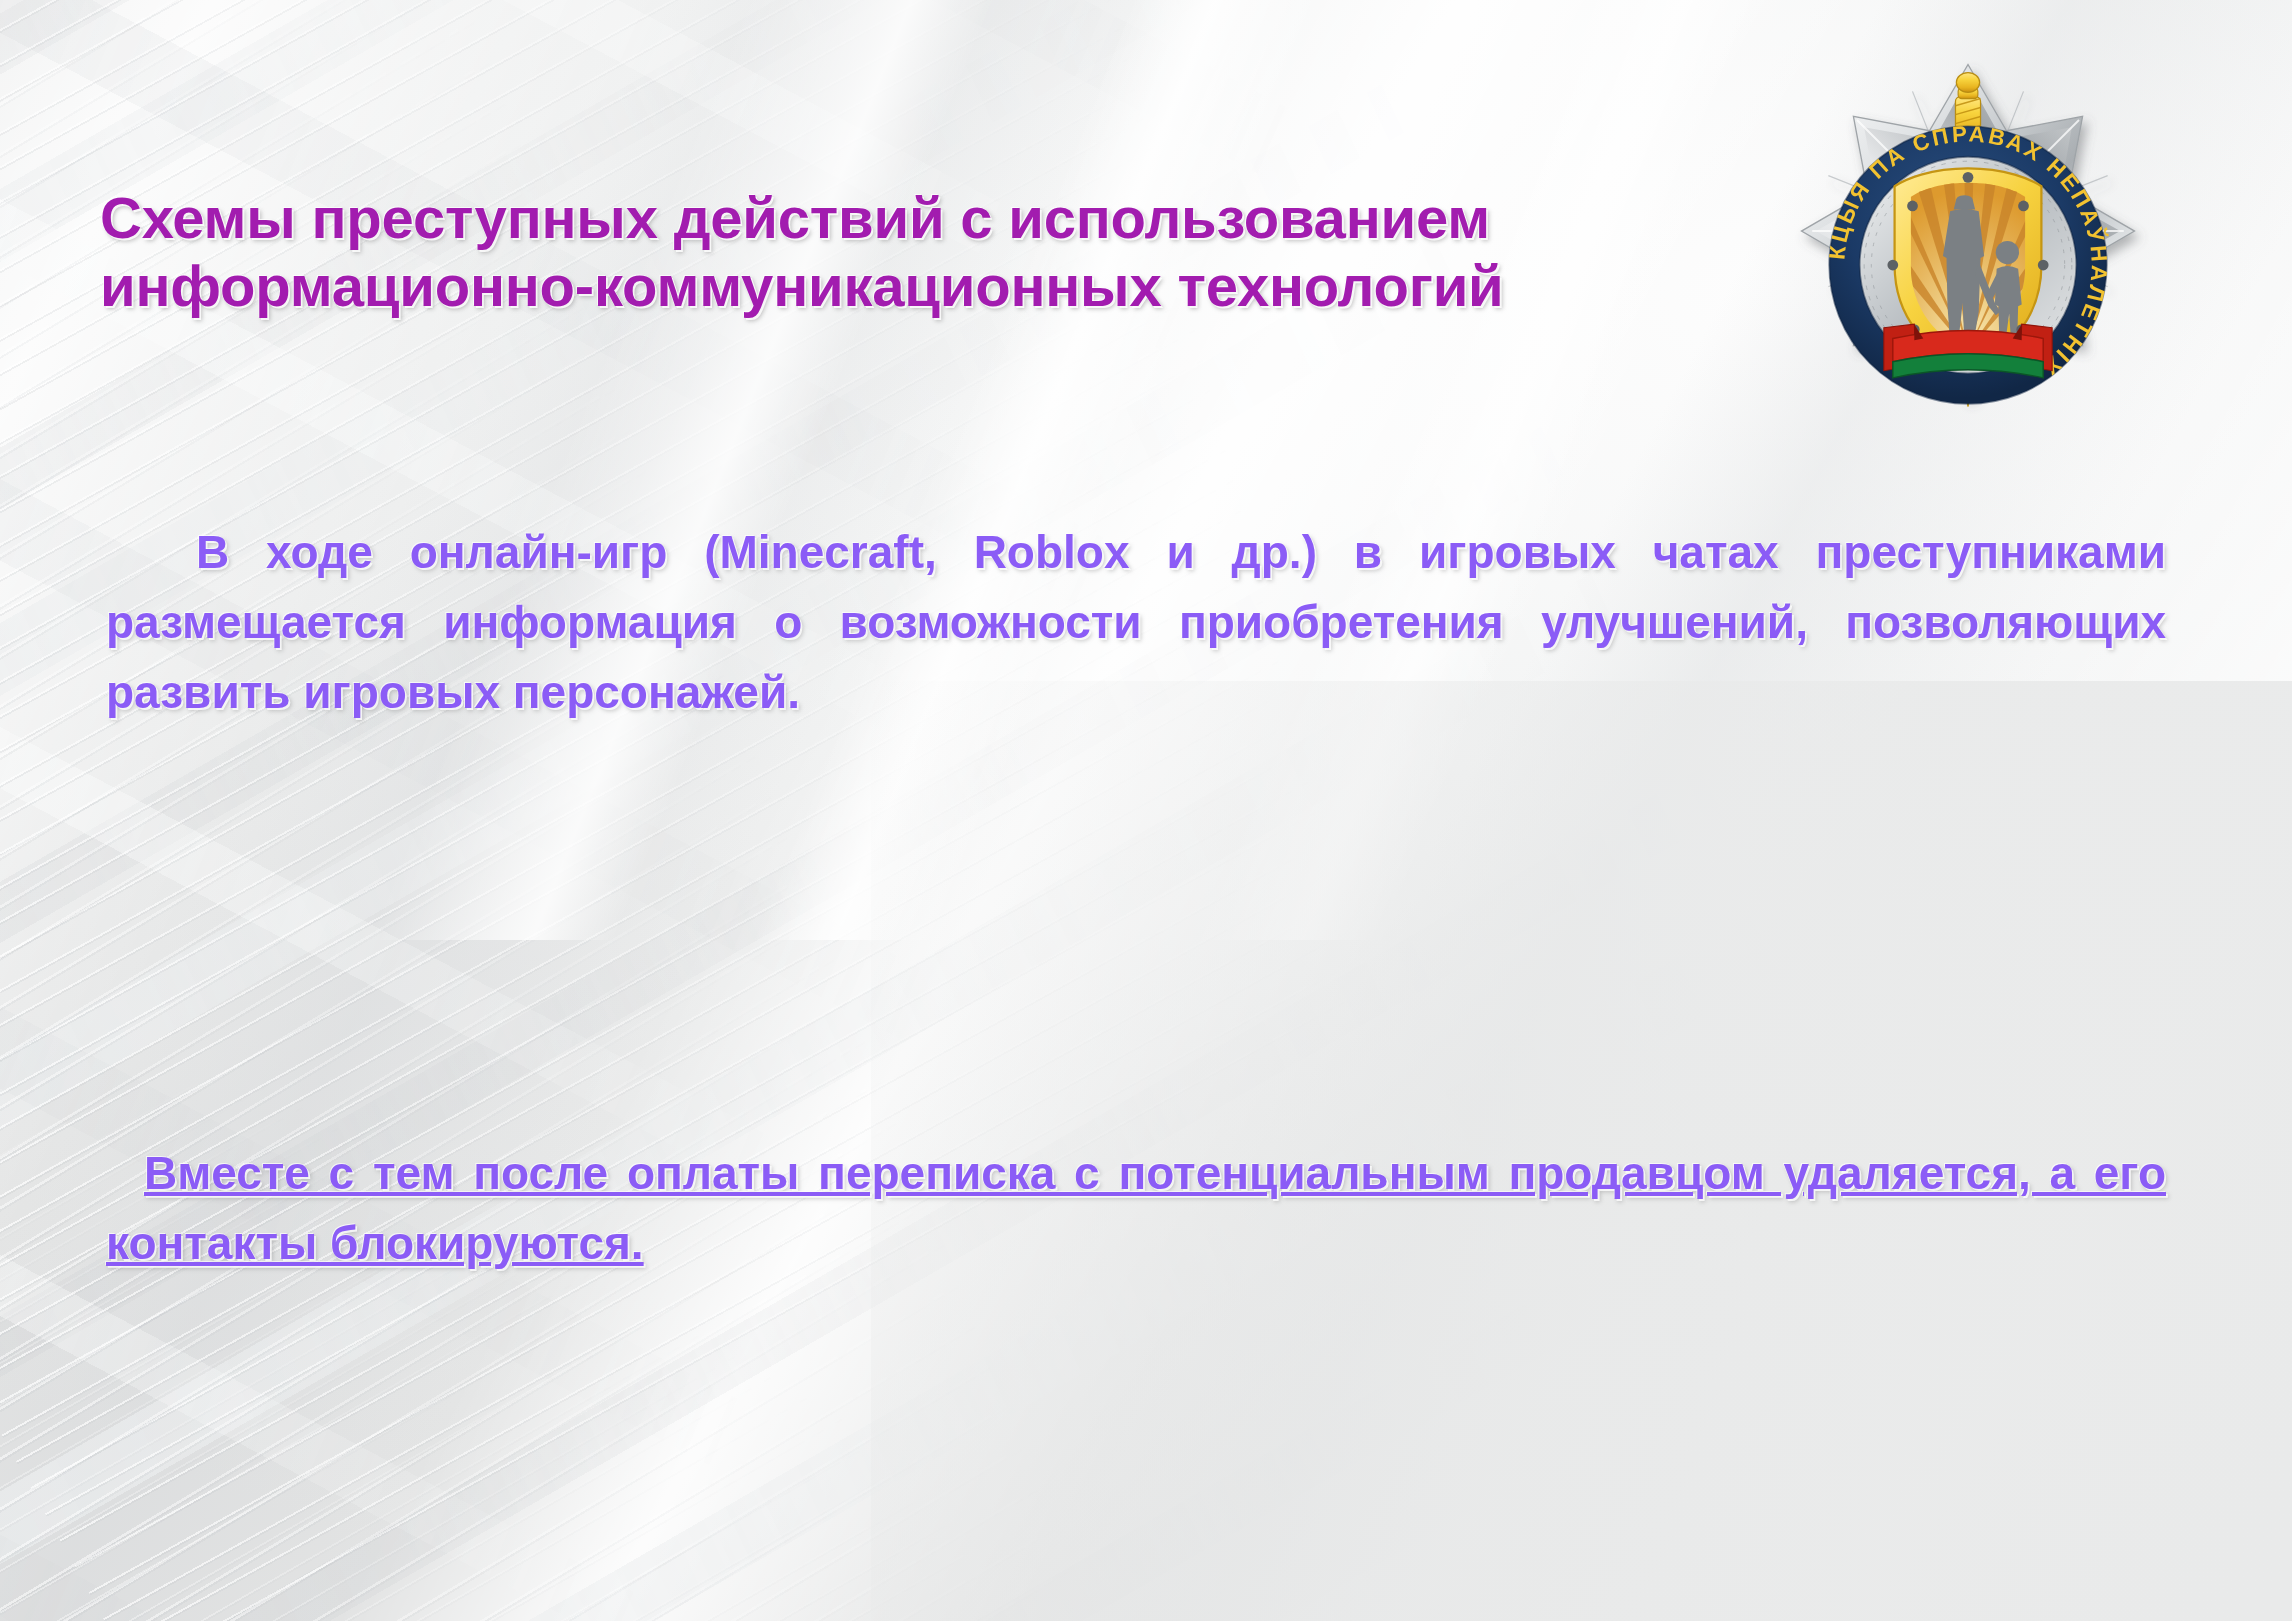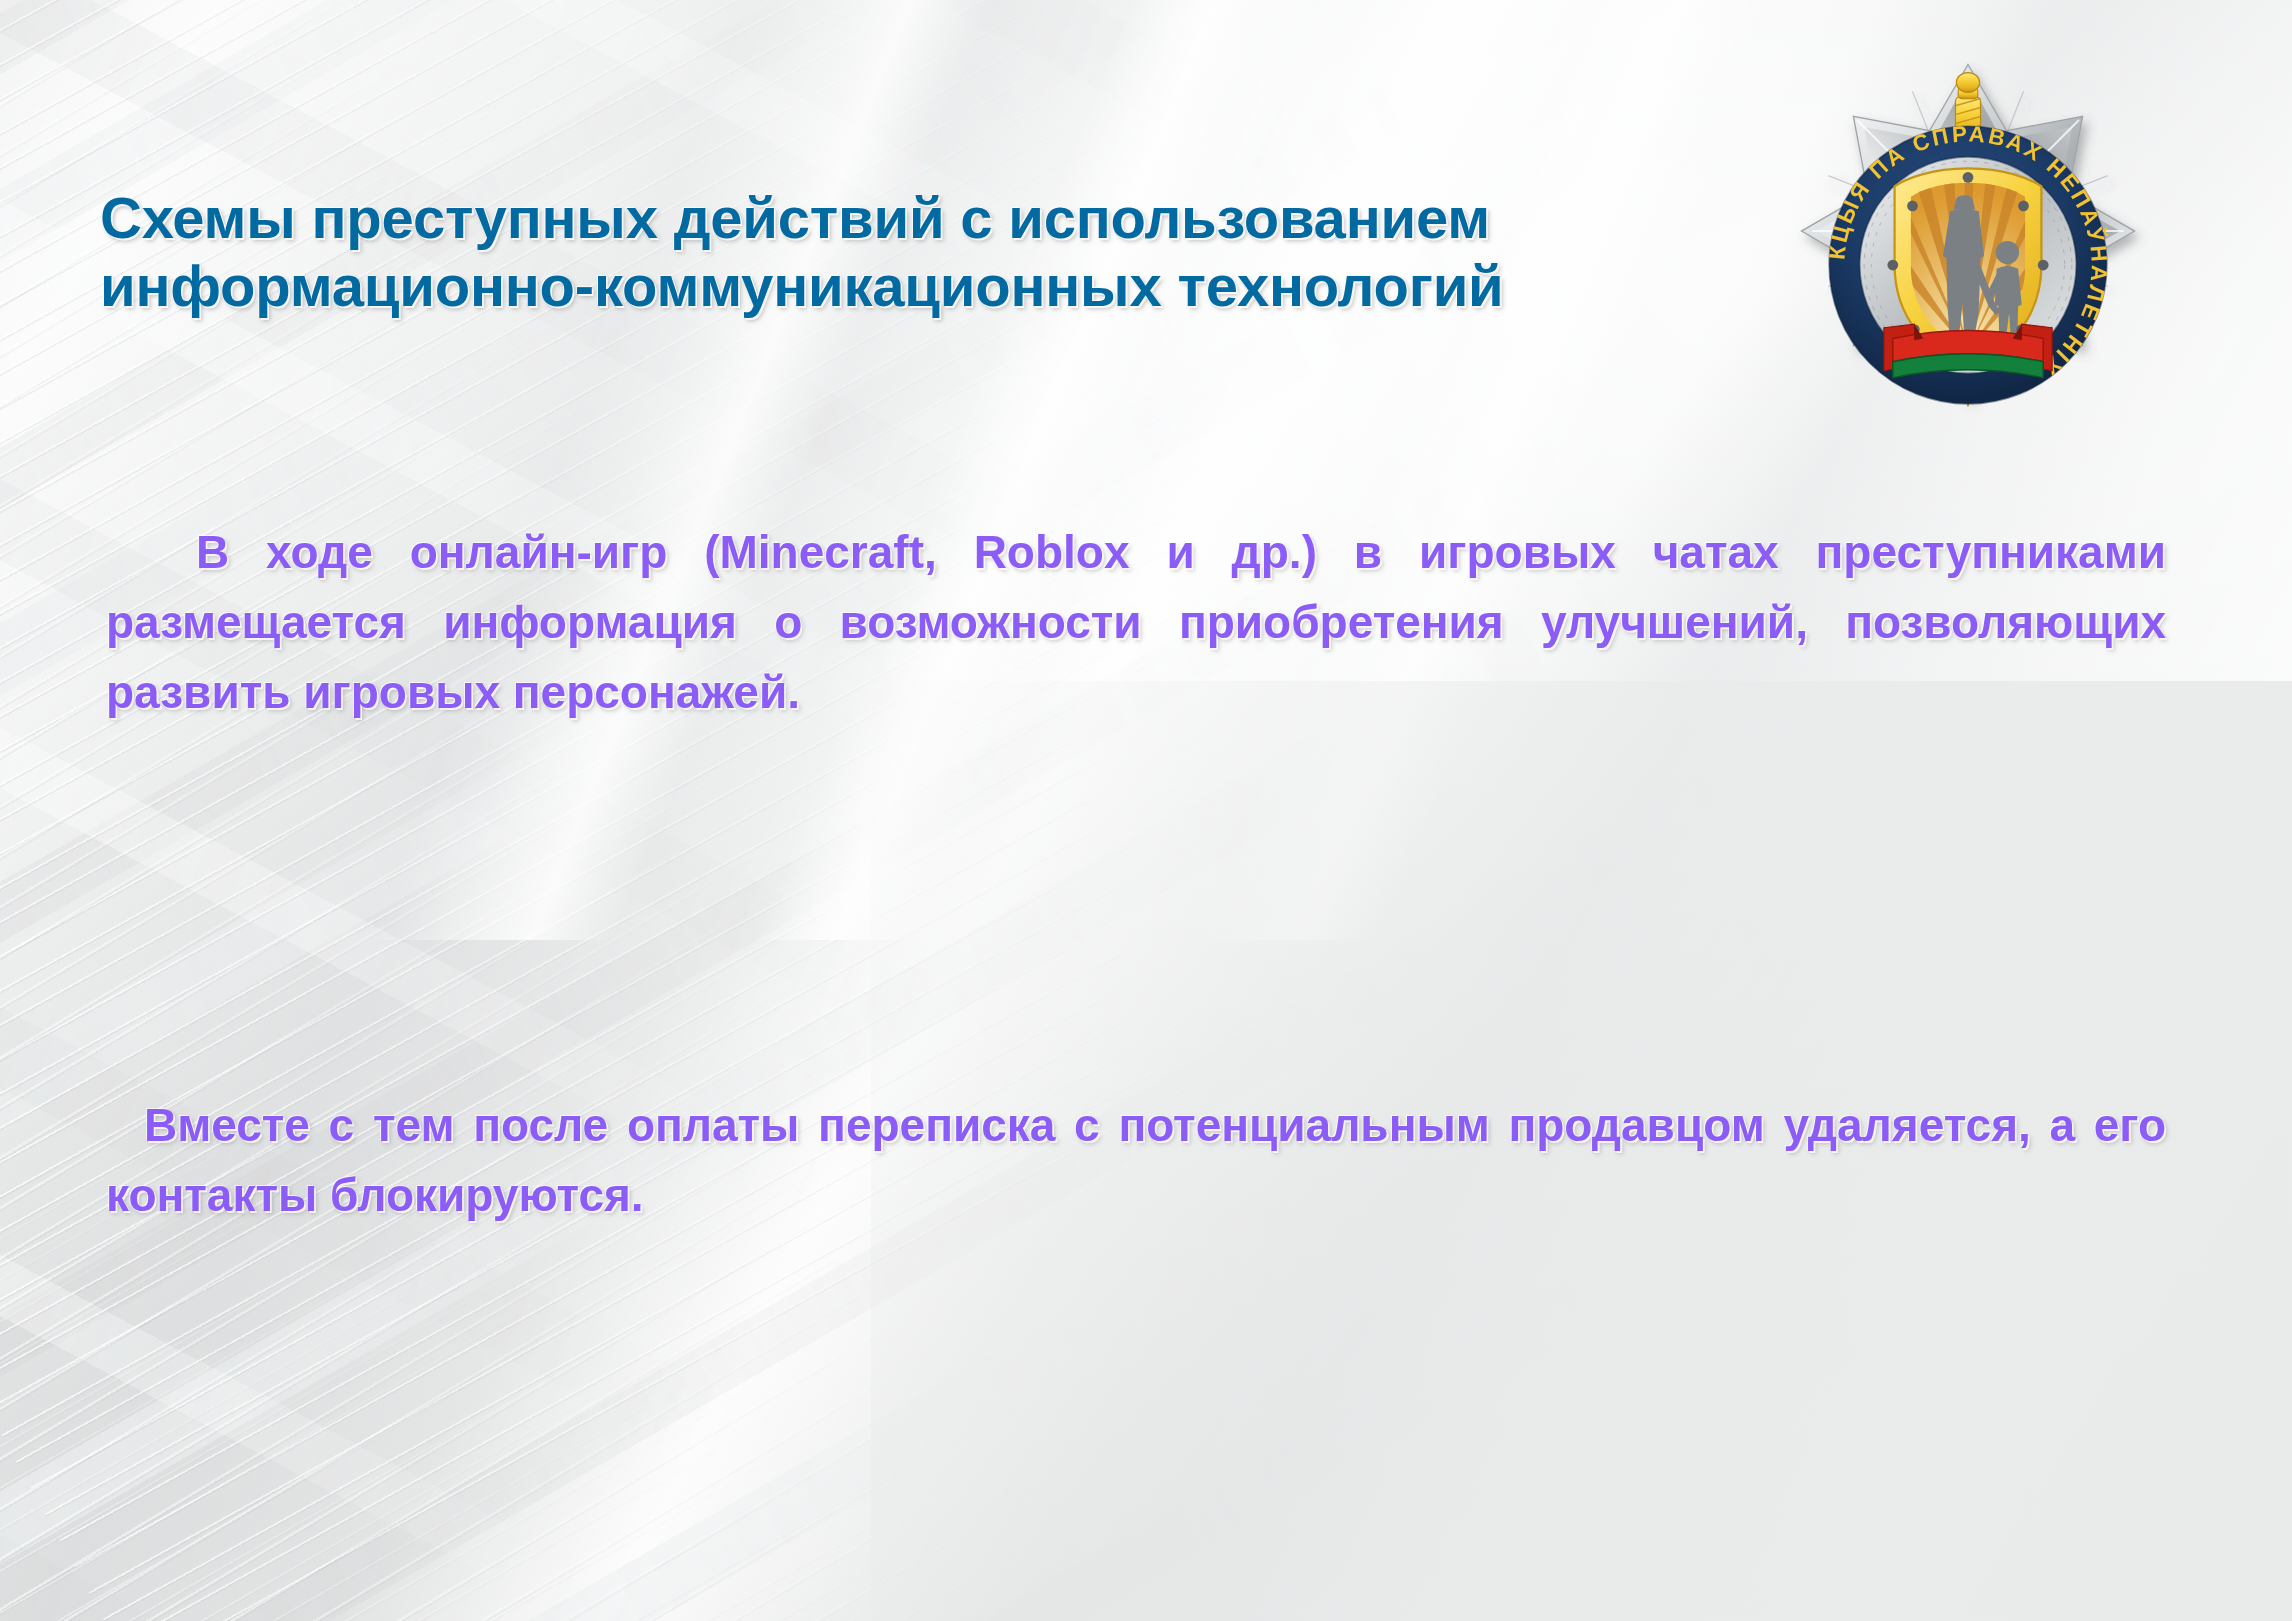--- a/index.html
+++ b/index.html
@@ -178,21 +178,21 @@
   }
 
   .title {
     position: absolute;
     left: 100px;
     top: 184px;
     width: 1639px;
     font-size: 58px;
     line-height: 1.17;
     font-weight: 700;
-    color: #0369a1;
+    color: #a21caf;
     letter-spacing: -0.2px;
     text-shadow:
        1.8px 1.8px 0 rgba(255,255,255,0.85),
       -0.9px -0.9px 0 rgba(255,255,255,0.75),
        2.7px 2.7px 4.5px rgba(120,120,120,0.45);
   }
 
   .body-block {
     position: absolute;
     left: 106px;
@@ -223,21 +223,21 @@
     width: 52px;
   }
   .body-block .indent-xs::before {
     content: "";
     display: inline-block;
     width: 38px;
   }
 
   #para1 { top: 518px; }
   #para2 { top: 844px; }
-  #para3 { top: 1091px; }
+  #para3 { top: 1139px; text-decoration: underline; }
 
   
   .emblem {
     position: absolute;
     left: 1780px;
     top: 43px;
     width: 376px;
     height: 394px;
   }
   .emblem svg { display: block; width: 100%; height: 100%; }

